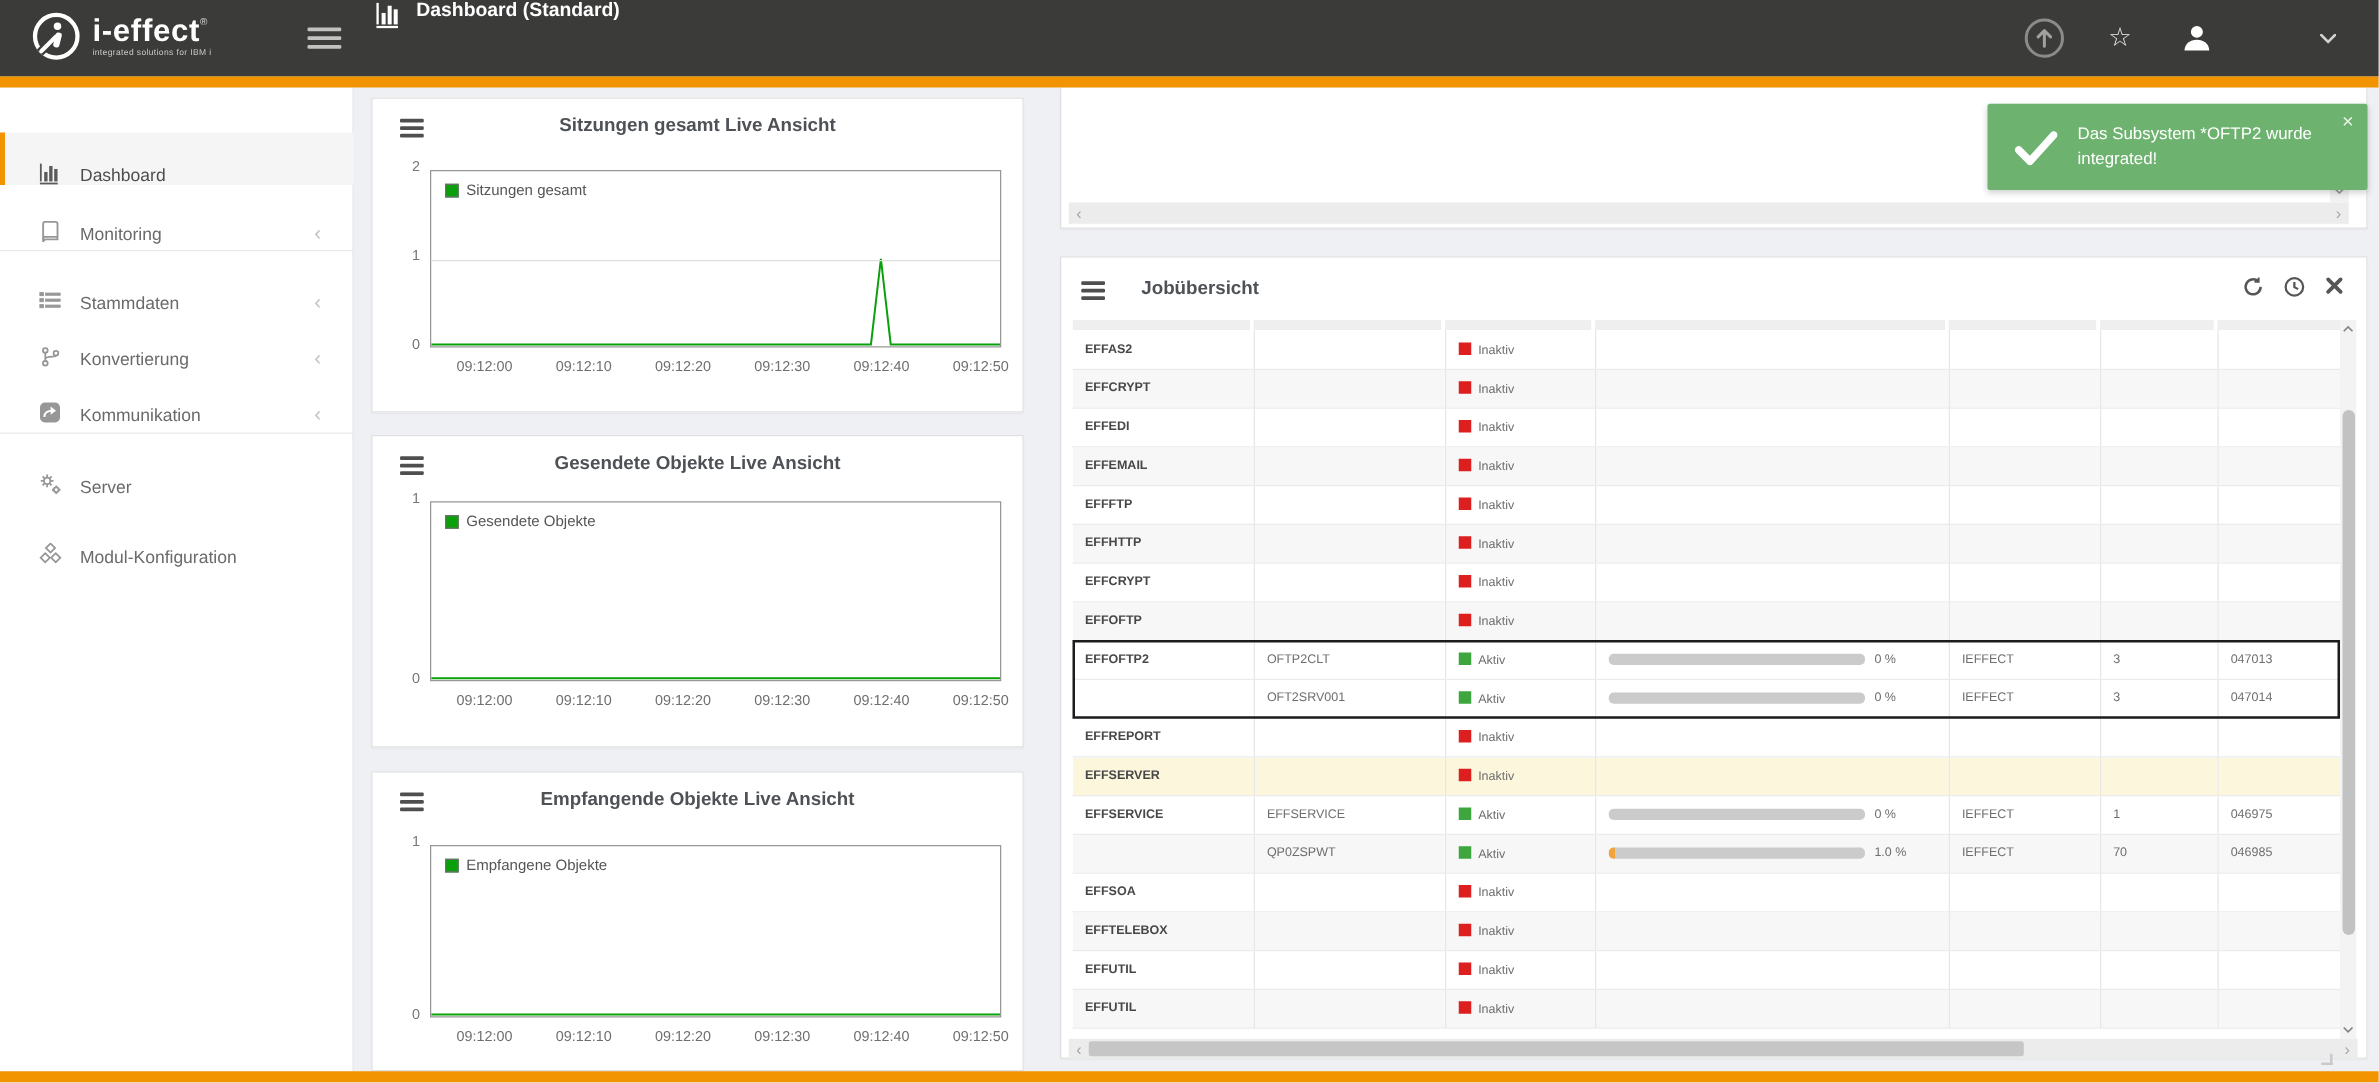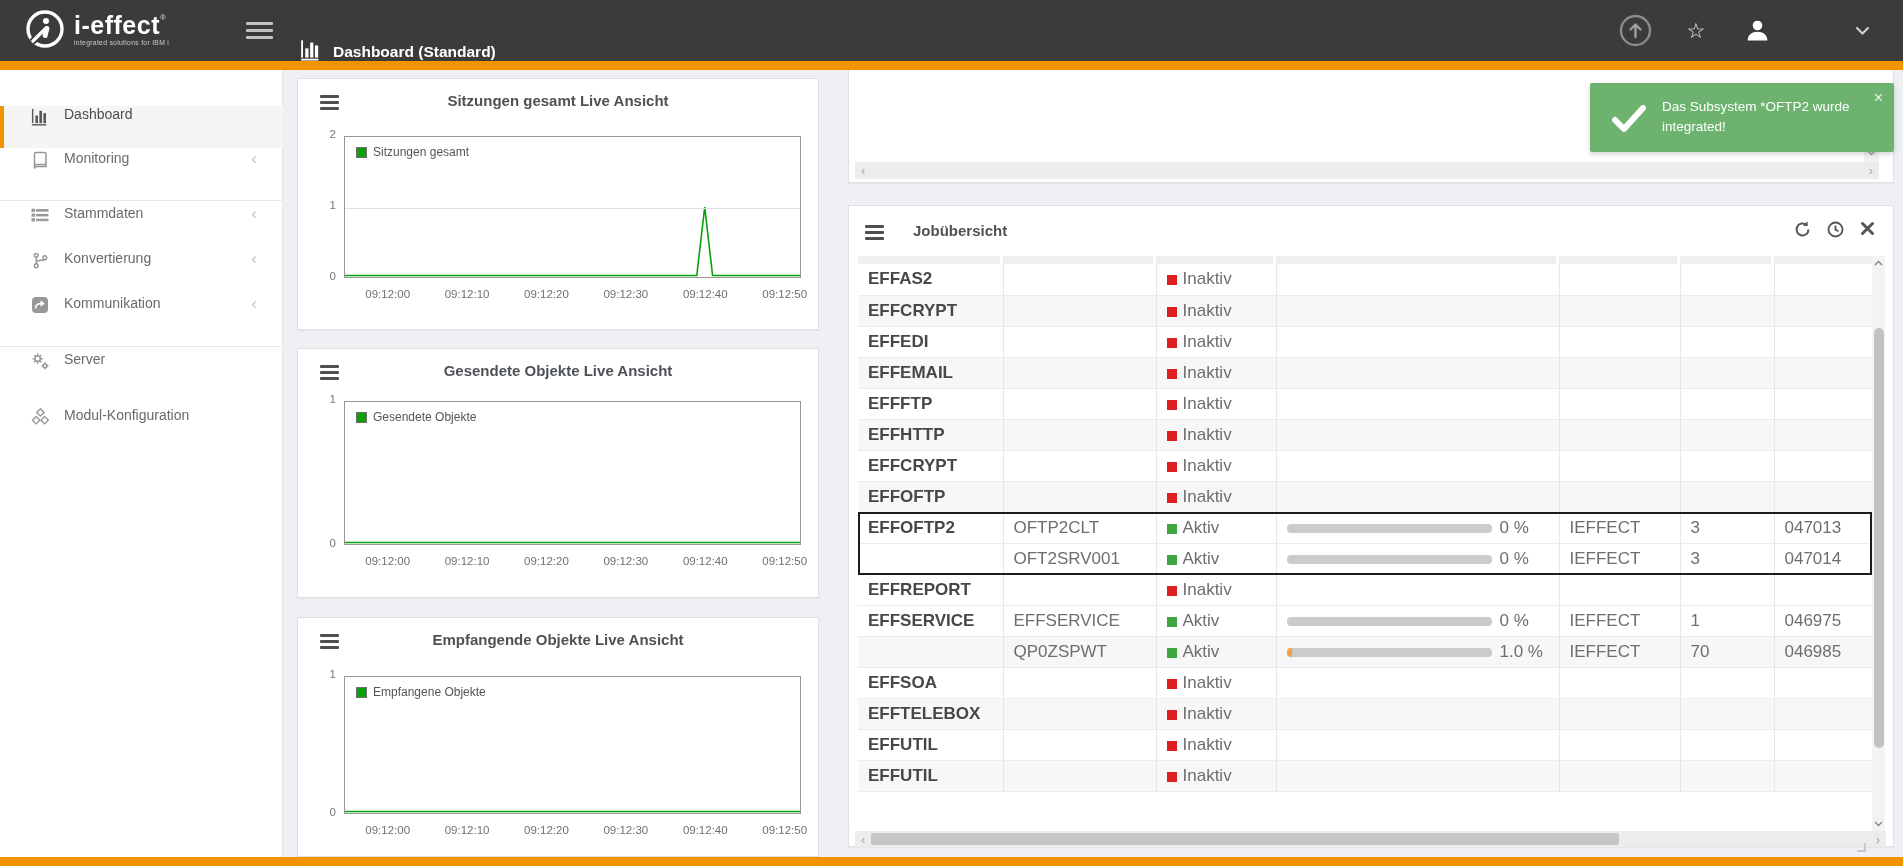--- a/index.html
+++ b/index.html
@@ -10,32 +10,32 @@
   .navbar{position:absolute;left:0;top:0;width:1903px;height:61px;background:#3b3b3a;z-index:30}
   .brand{position:absolute;left:24px;top:8px;display:flex;align-items:center;gap:8px}
   .brand-text .bname{font-size:25px;font-weight:bold;color:#fff;letter-spacing:.5px;line-height:24px}
   .brand-text .breg{font-size:8px;color:#ddd;vertical-align:top}
   .brand-text .btag{font-size:6.8px;color:#c9c9c9;letter-spacing:.3px;margin-top:1px}
   .hamb{display:inline-block;cursor:pointer}
   .hamb span{display:block;background:#c2c2c2;border-radius:1px}
   .hamb.nav{position:absolute;left:246px;top:22px;width:27px}
   .hamb.nav span{height:3px;margin-bottom:4px;width:27px}
   .hamb.panelh span{height:2.6px;margin-bottom:3.4px;width:19px;background:#4f4f4f}
-  .nav-title-wrap{position:absolute;left:300px;top:0;height:61px;display:flex;align-items:flex-end;gap:10px}
+  .nav-title-wrap{position:absolute;left:300px;top:0;height:61px;display:flex;align-items:flex-start;gap:10px}
   .nav-title{color:#fff;font-size:15.5px;font-weight:bold}
   .nav-right{position:absolute;right:0;top:0;height:61px}
   .nav-ic{position:absolute;top:0;height:61px;display:flex;align-items:center;justify-content:center;cursor:pointer}
 
   
   .orange-top{position:absolute;left:0;top:61px;width:1903px;height:9px;background:#f29400;z-index:25}
   .orange-bottom{position:absolute;left:0;top:857px;width:1903px;height:9px;background:#f29400;z-index:25}
 
   
   .sidebar{position:absolute;left:0;top:70px;width:283px;height:787px;background:#fff;border-right:1px solid #e4e4e4;z-index:5}
-  .side-item{position:absolute;left:0;width:283px;height:44px;display:flex;align-items:flex-start;cursor:pointer;color:#6a6a6a;font-size:14px}
+  .side-item{position:absolute;left:0;width:283px;height:44px;display:flex;align-items:flex-end;cursor:pointer;color:#6a6a6a;font-size:14px}
   .side-item .s-ico{width:20px;height:20px;margin-left:30px;margin-right:14px;color:#979797;flex:none;display:flex;align-items:center;justify-content:center}
   .side-item.active{background:#f5f5f5;border-left:4px solid #f29400;color:#4d4d4d}
   .side-item.active .s-ico{color:#5a5a5a;margin-left:26px}
   .side-item .chev{margin-left:auto;margin-right:26px;color:#c3c3c3;font-size:17px;line-height:1}
   .side-div{position:absolute;left:0;width:283px;border-top:1px solid #e9e9e9}
 
   
   .panel{position:absolute;background:#fff;border:1px solid #e0e0e0;box-shadow:0 1px 1px rgba(0,0,0,.04)}
   .chart-col .panel{left:297px;width:522px}
   .panel-title{position:absolute;left:0;right:0;top:13px;text-align:center;font-size:15px;font-weight:bold;color:#4e5256}
@@ -64,21 +64,21 @@
   
   .jobs-panel{left:848px;top:205px;width:1046px;height:642px}
   .jobs-title{position:absolute;left:64px;top:16px;font-size:15px;font-weight:bold;color:#4e5256}
   .jobs-icons{position:absolute;right:16px;top:15px;display:flex;gap:16px;align-items:center}
   .jobs-icons .jic{width:17px;height:17px;color:#565656;cursor:pointer}
 
   .cutrow{position:absolute;left:9px;top:50px;width:1014px;height:8px;display:flex;overflow:hidden}
   .cutrow div{height:8px;background:#efefef;border-right:3px solid #fff}
   .cutrow div:last-child{border-right:none}
 
-  table.jobs{position:absolute;left:9px;top:58px;width:1014px;border-collapse:collapse;table-layout:fixed;font-size:17px}
+  table.jobs{position:absolute;left:9px;top:58px;width:1014px;border-collapse:collapse;table-layout:fixed;font-size:10px}
   table.jobs td{height:31px;padding:0 4px 0 10px;border-right:1px solid #e7e7e7;border-bottom:1px solid #ebebeb;color:#6e6e6e;white-space:nowrap;overflow:hidden;vertical-align:middle}
   table.jobs td.c-sub{font-weight:bold;color:#474747}
   table.jobs tr.alt{background:#f7f7f7}
   table.jobs tr.selected{background:#fff}
   table.jobs tr.marked{background:#fcf6dd}
   .c-status .sq{display:inline-block;width:10px;height:10px;margin-right:6px;transform:translateY(1px)}
   .pbar{display:inline-block;position:relative;width:205px;height:9px;background:#cbcbcb;border-radius:4px;overflow:hidden;vertical-align:middle}
   .pfill{position:absolute;left:0;top:0;bottom:0;background:#f2a33c}
   .plabel{margin-left:8px}
   .sel-outline{position:absolute;left:9px;width:1014px;border:2px solid #1c1c1c;pointer-events:none;z-index:3}
@@ -484,20 +484,29 @@
         </tr>
         <tr>
           <td class="c-sub">EFFREPORT</td>
           <td class="c-job"></td>
           <td class="c-status"><span class="sq" style="background:#dd1f1f"></span><span>Inaktiv</span></td>
           <td class="c-prog"></td>
           <td class="c-user"></td>
           <td class="c-thr"></td>
           <td class="c-nr"></td>
         </tr>
+        <tr class="marked">
+          <td class="c-sub">EFFSERVER</td>
+          <td class="c-job"></td>
+          <td class="c-status"><span class="sq" style="background:#dd1f1f"></span><span>Inaktiv</span></td>
+          <td class="c-prog"></td>
+          <td class="c-user"></td>
+          <td class="c-thr"></td>
+          <td class="c-nr"></td>
+        </tr>
         <tr>
           <td class="c-sub">EFFSERVICE</td>
           <td class="c-job">EFFSERVICE</td>
           <td class="c-status"><span class="sq" style="background:#3fa63f"></span><span>Aktiv</span></td>
           <td class="c-prog"><span class="pbar"><span class="pfill" style="width:0px"></span></span><span class="plabel">0 %</span></td>
           <td class="c-user">IEFFECT</td>
           <td class="c-thr">1</td>
           <td class="c-nr">046975</td>
         </tr>
         <tr class="alt">

